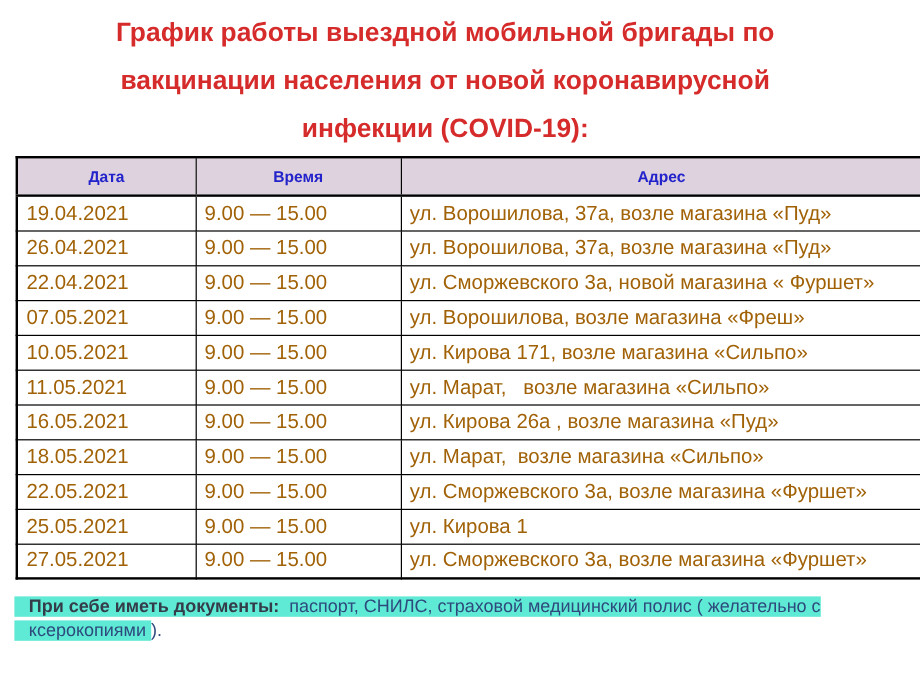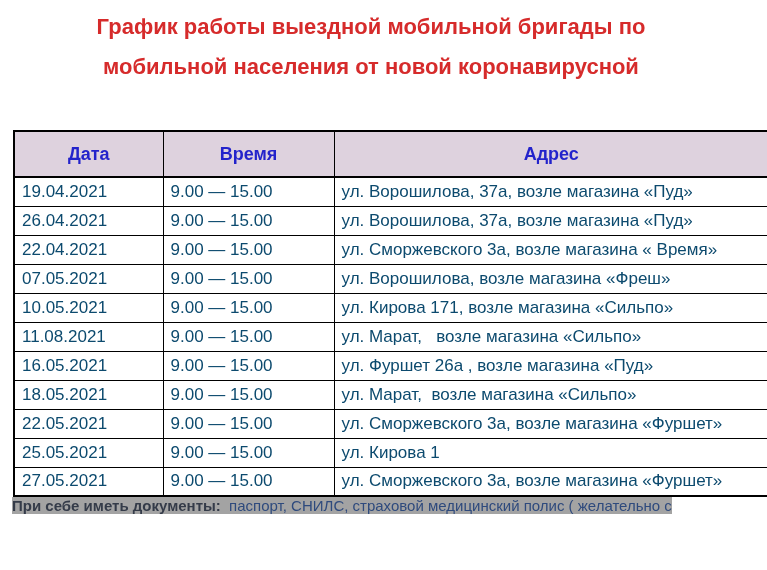--- a/index.html
+++ b/index.html
@@ -33,51 +33,52 @@
   table.schedule col.c-date { width: 149px; }
   table.schedule col.c-time { width: 171px; }
   table.schedule th, table.schedule td {
     border: 1px solid #000;
     overflow: hidden;
     vertical-align: middle;
   }
   table.schedule th {
     background: #ded2de;
     color: #2323cb;
-    font-size: 18px;
+    font-size: 13px;
     font-weight: bold;
-    height: 46px;
+    height: 32px;
     text-align: center;
     border-bottom: 2px solid #000;
   }
   table.schedule td {
     height: 29px;
     font-size: 17px;
-    color: #0c4a6e;
+    color: #a16207;
     padding: 0 0 0 7px;
     white-space: pre;
   }
   td.addr .street { font-weight: normal; }
   .footer {
     position: absolute;
     left: 12px; top: 496px;
     font-size: 15px;
     line-height: 20px;
     color: #2e4a7d;
   }
   .footer div { white-space: pre; }
-  .hl { background: #a3a3a3; }
+  .hl { background: #5eead4; padding-left: 12px; }
   .footer .lead { font-weight: bold; color: #343b49; }
 </style>
 </head>
 <body>
 
 <div class="title">
   <div>График работы выездной мобильной бригады по</div>
-  <div>мобильной населения от новой коронавирусной</div>
+  <div>вакцинации населения от новой коронавирусной</div>
+  <div>инфекции (COVID-19):</div>
 </div>
 
 <table class="schedule">
   <colgroup>
       <col class="c-date">
       <col class="c-time">
       <col class="c-addr">
     </colgroup>
   <thead>
     <tr>
@@ -93,41 +94,41 @@
       <td class="addr"><span class="street">ул. Ворошилова, 37а</span><span>, возле магазина «Пуд»</span></td>
     </tr>
     <tr>
       <td>26.04.2021</td>
       <td>9.00 — 15.00</td>
       <td class="addr"><span class="street">ул. Ворошилова, 37а</span><span>, возле магазина «Пуд»</span></td>
     </tr>
     <tr>
       <td>22.04.2021</td>
       <td>9.00 — 15.00</td>
-      <td class="addr"><span class="street">ул. Сморжевского 3а</span><span>, возле магазина « Время»</span></td>
+      <td class="addr"><span class="street">ул. Сморжевского 3а</span><span>, новой магазина « Фуршет»</span></td>
     </tr>
     <tr>
       <td>07.05.2021</td>
       <td>9.00 — 15.00</td>
       <td class="addr"><span class="street">ул. Ворошилова</span><span>, возле магазина «Фреш»</span></td>
     </tr>
     <tr>
       <td>10.05.2021</td>
       <td>9.00 — 15.00</td>
       <td class="addr"><span class="street">ул. Кирова 171</span><span>, возле магазина «Сильпо»</span></td>
     </tr>
     <tr>
-      <td>11.08.2021</td>
+      <td>11.05.2021</td>
       <td>9.00 — 15.00</td>
       <td class="addr"><span class="street">ул. Марат</span><span>,   возле магазина «Сильпо»</span></td>
     </tr>
     <tr>
       <td>16.05.2021</td>
       <td>9.00 — 15.00</td>
-      <td class="addr"><span class="street">ул. Фуршет 26а</span><span> , возле магазина «Пуд»</span></td>
+      <td class="addr"><span class="street">ул. Кирова 26а</span><span> , возле магазина «Пуд»</span></td>
     </tr>
     <tr>
       <td>18.05.2021</td>
       <td>9.00 — 15.00</td>
       <td class="addr"><span class="street">ул. Марат</span><span>,  возле магазина «Сильпо»</span></td>
     </tr>
     <tr>
       <td>22.05.2021</td>
       <td>9.00 — 15.00</td>
       <td class="addr"><span class="street">ул. Сморжевского 3а</span><span>, возле магазина «Фуршет»</span></td>
@@ -140,13 +141,14 @@
     <tr>
       <td>27.05.2021</td>
       <td>9.00 — 15.00</td>
       <td class="addr"><span class="street">ул. Сморжевского 3а</span><span>, возле магазина «Фуршет»</span></td>
     </tr>
   </tbody>
 </table>
 
 <div class="footer">
   <div><span class="hl"><span class="lead">При себе иметь документы:</span><span>  паспорт, СНИЛС, страховой медицинский полис ( желательно с</span></span></div>
+  <div><span class="hl">ксерокопиями </span><span>).</span></div>
 </div>
 
 </body></html>

